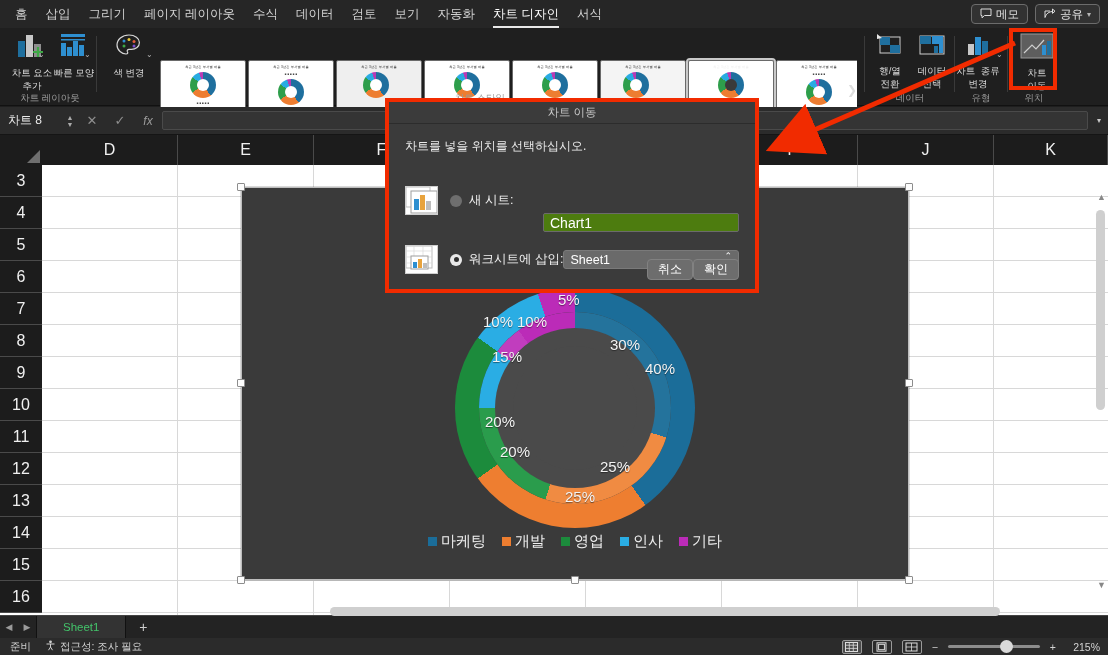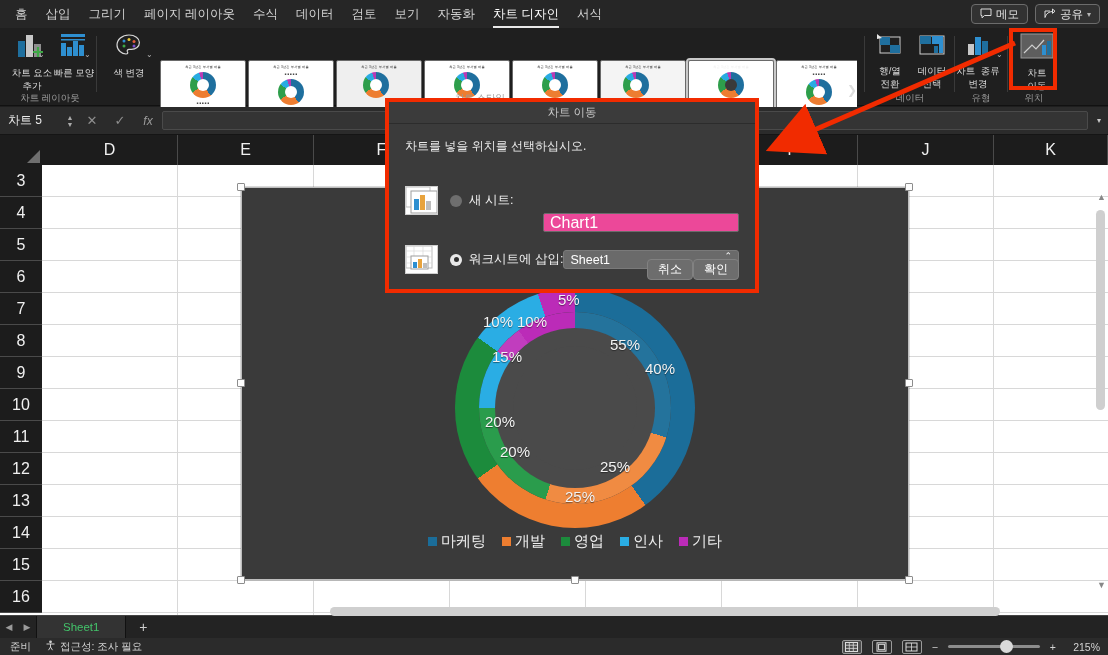--- a/index.html
+++ b/index.html
@@ -177,22 +177,22 @@
     position:relative; flex:none;
   }
   .radio{
     width:12px; height:12px; border-radius:50%; background:#6e6e6e; margin-right:7px; flex:none;
     display:flex; align-items:center; justify-content:center;
   }
   .radio.on{ background:#e9e9e9; }
   .radio.on::after{ content:""; width:5px;height:5px;border-radius:50%; background:#2f2f2f;}
   .dlg-lab{ font-size:12.5px; color:#f2f2f2; white-space:nowrap; }
   .dlg-input{
-    margin-left:auto; width:196px; height:19px; background:#ec4899; border:1px solid #6b6b6b;
-    border-radius:2px; font-size:16px; color:#fff; padding:0 6px; display:flex; align-items:center;margin-top:44px;
+    margin-left:auto; width:196px; height:19px; background:#4d7c0f; border:1px solid #6b6b6b;
+    border-radius:2px; font-size:14px; color:#fff; padding:0 6px; display:flex; align-items:center;margin-top:44px;
   }
   .dlg-select{
     margin-left:auto; width:196px; height:19px; background:#6a6a6a; border:1px solid #7a7a7a;
     border-radius:3px; font-size:12.5px; color:#fff; padding:0 6px; display:flex; align-items:center;
   }
   .dlg-btns{ position:absolute; right:16px; bottom:-6px; display:flex; }
   .dlg-btn{
     min-width:40px; height:21px; background:#6d6d6d; border:1px solid #818181; border-radius:4px;
     font-size:12px; color:#fff; display:flex; align-items:center; justify-content:center; padding:0 10px;
   }
@@ -444,21 +444,21 @@
       <span class="cap">차트</span>
       <span class="cap">이동</span>
     </div>
     <div class="glabel">위치</div>
   </div>
 </div>
 
 <div class="hl-ribbon"></div>
 
 <div class="fbar">
-  <div class="namebox">차트 5</div>
+  <div class="namebox">차트 8</div>
   <div class="spin">▲<br>▼</div>
   <div class="fb-ic">✕</div>
   <div class="fb-ic">✓</div>
   <div class="fb-ic fx">fx</div>
   <div class="finput"></div>
   <div class="fchev">▾</div>
 </div>
 
 <div class="grid">
   <div class="corner"></div>
@@ -517,21 +517,21 @@
     <div class="ring-outer"></div>
     <div class="ring-inner"></div>
     <div class="ring-hole"></div>
 
     <div class="dlabel" style="left:190px;top:72px;">40%</div>
     <div class="dlabel" style="left:110px;top:200px;">25%</div>
     <div class="dlabel" style="left:30px;top:125px;">20%</div>
     <div class="dlabel" style="left:62px;top:25px;">10%</div>
     <div class="dlabel" style="left:103px;top:3px;">5%</div>
 
-    <div class="dlabel" style="left:155px;top:48px;">55%</div>
+    <div class="dlabel" style="left:155px;top:48px;">30%</div>
     <div class="dlabel" style="left:145px;top:170px;">25%</div>
     <div class="dlabel" style="left:45px;top:155px;">20%</div>
     <div class="dlabel" style="left:37px;top:60px;">15%</div>
 
     <div class="dlabel" style="left:28px;top:25px;">10%</div>
   </div>
 
   <div class="legend">
     <div class="lg">
       <span class="lgsw" style="background:#1b6d99;"></span>

